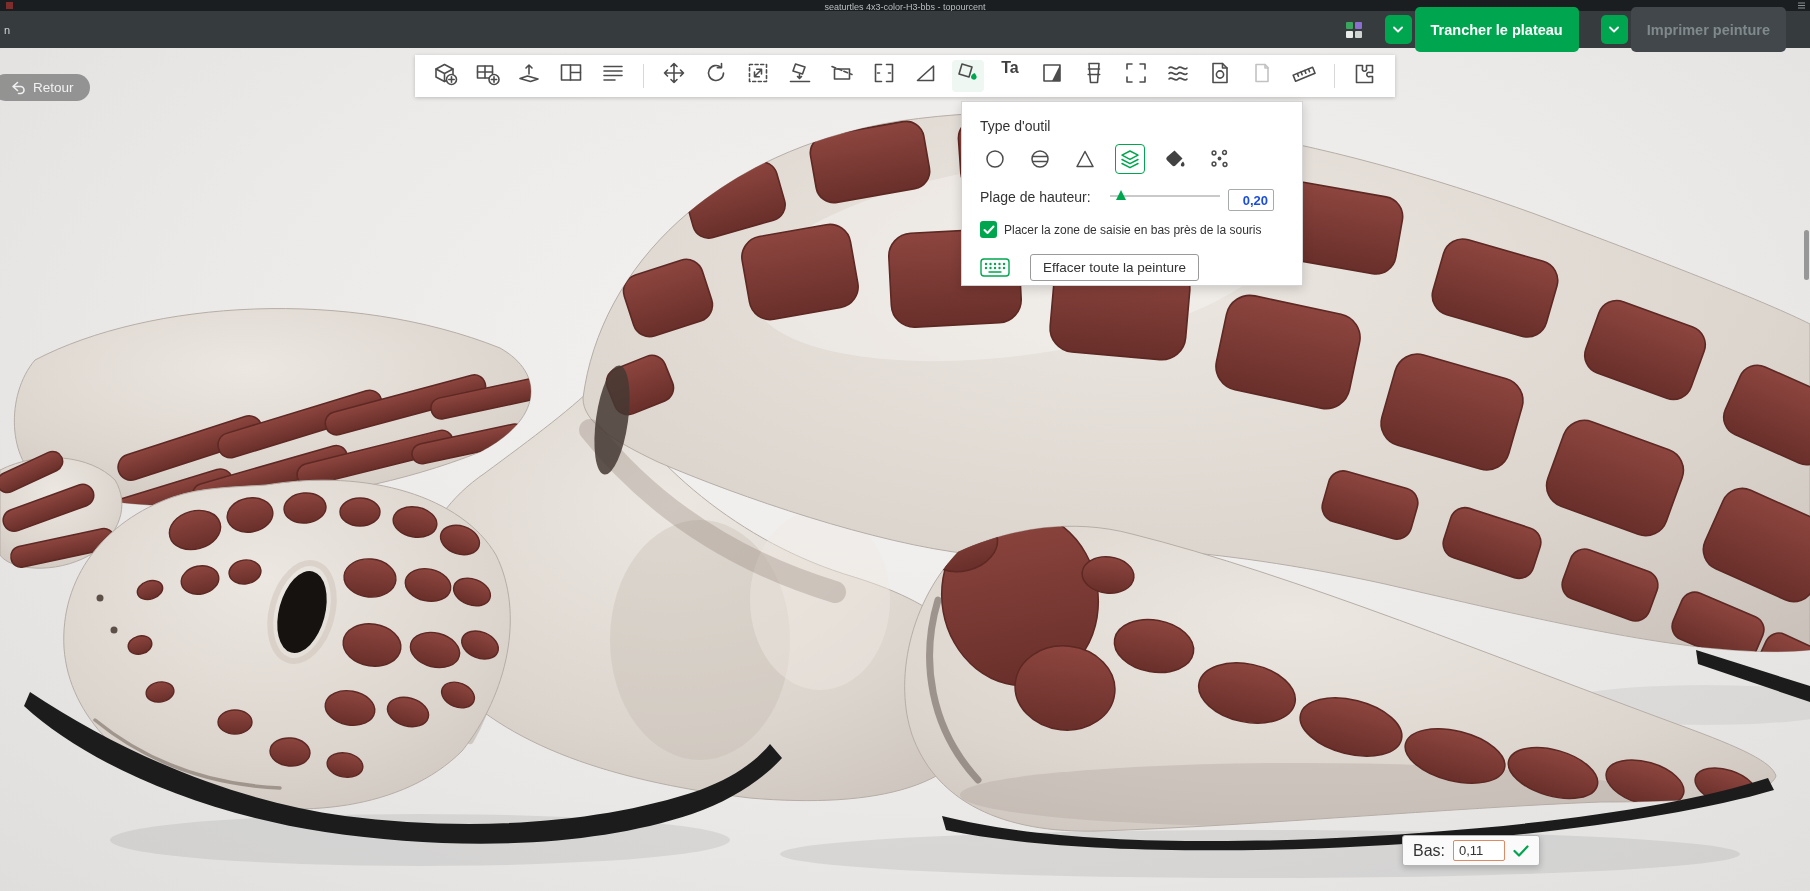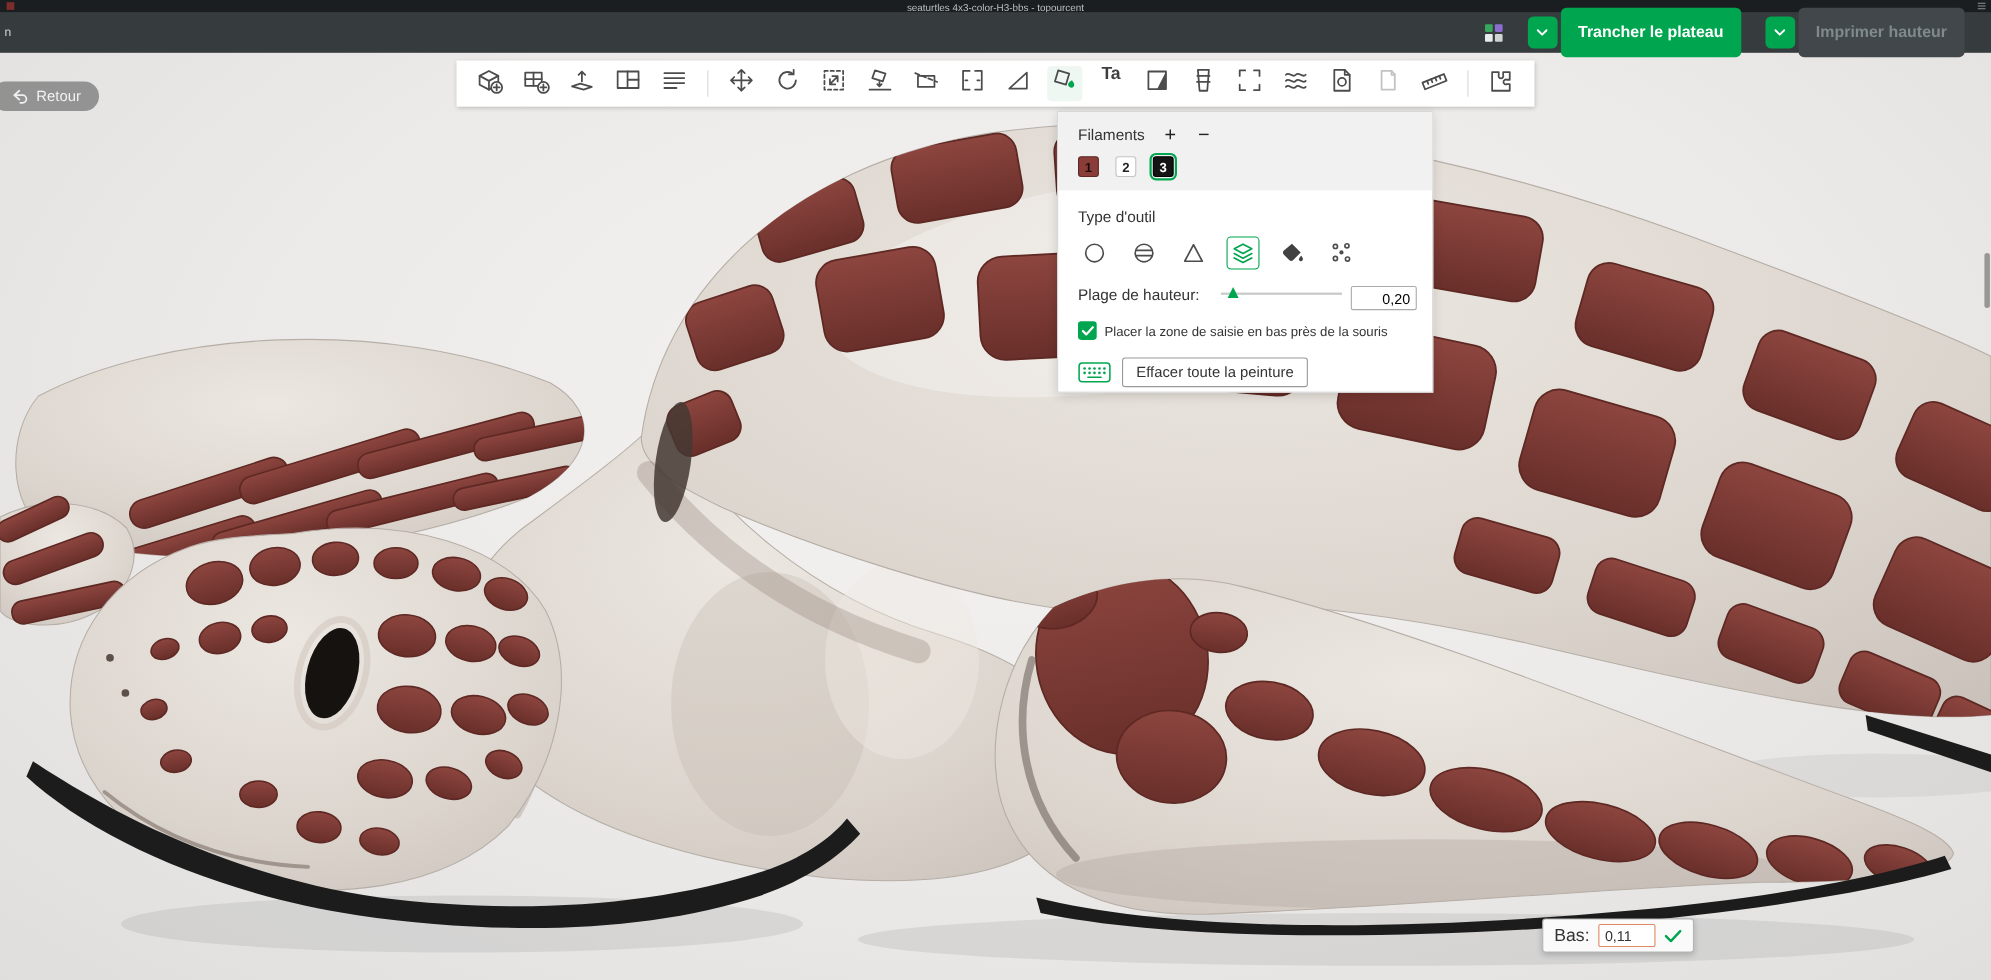--- a/index.html
+++ b/index.html
@@ -67,27 +67,27 @@
   .ptool.selected{border-color:#00a64f;}
   .pi{display:block;}
   .pi *{fill:none;stroke:#4c4c4c;stroke-width:1.5;stroke-linecap:round;stroke-linejoin:round;}
   .ctrl-row{display:flex;align-items:flex-start;margin:0 0;}
   .ctrl-label{width:120px;font-size:14px;flex:none;}
   .slider{position:relative;width:110px;height:14px;margin-left:10px;cursor:pointer;flex:none;}
   .slider .track{position:absolute;left:0;right:0;top:6px;height:2px;background:#c9c9c9;}
   .slider .thumb{position:absolute;top:1px;width:0;height:0;border-left:5px solid transparent;
     border-right:5px solid transparent;border-bottom:10px solid #00a64f;}
   .hr-thumb{left:6px;} .sv-thumb{left:2px;}
-  .val-box{width:60px;height:22px;margin-left:8px;border:1px solid #a8aca8;border-radius:2px;font-size:13px;
-    text-align:right;padding:0 5px;color:#000000;background:#fff;font-family:inherit;box-sizing:border-box;}
+  .val-box{width:46px;height:22px;margin-left:8px;border:1px solid #a8aca8;border-radius:2px;font-size:13px;
+    text-align:right;padding:0 5px;color:#1d4ed8;background:#fff;font-family:inherit;box-sizing:border-box;font-weight:bold;}
   .chk-row{display:flex;align-items:center;gap:7px;margin:10px 0 16px;}
   .chk{width:17px;height:17px;background:#00a64f;border-radius:3px;display:flex;align-items:center;
     justify-content:center;cursor:pointer;flex:none;}
   .chk-label{font-size:12px;white-space:nowrap;}
-  .panel-foot{display:flex;align-items:center;gap:10px;}
+  .panel-foot{display:flex;align-items:center;gap:20px;}
   .kbd-btn{border:none;background:none;padding:0;cursor:pointer;display:flex;}
   .clear-btn{border:1px solid #9a9a9a;background:#fff;border-radius:3px;height:27px;padding:0 12px;
     font-size:13.5px;color:#333;cursor:pointer;font-family:inherit;}
 
   
   .gap-popup{position:absolute;left:1402px;top:835px;background:#fafafa;border:1px solid #b5b5b5;
     border-radius:3px;box-shadow:0 2px 6px rgba(0,0,0,.2);display:flex;align-items:center;gap:8px;
     padding:4px 10px;z-index:27;}
   .gap-label{font-size:16px;color:#333;}
   .gap-input{width:52px;height:21px;border:1px solid #de8a64;border-radius:2px;font-size:13px;
@@ -124,21 +124,21 @@
           </svg>
       </button>
       <button class="main-btn">Trancher le plateau</button>
     </div>
     <div class="btn-group">
       <button class="chev-btn">
         <svg width="10" height="7" viewBox="0 0 10 7">
             <polyline points="1,1.5 5,5.5 9,1.5" fill="none" stroke="#fff" stroke-width="1.8" stroke-linecap="round" stroke-linejoin="round"></polyline>
           </svg>
       </button>
-      <button class="main-btn disabled">Imprimer hauteur</button>
+      <button class="main-btn disabled">Imprimer peinture</button>
     </div>
   </div>
 </div>
 
 <div class="viewport">
   <svg class="model" viewBox="0 48 1810 843" preserveAspectRatio="none">
     <defs>
       <radialGradient id="cg" cx="45%" cy="30%" r="90%">
         <stop offset="0" stop-color="#ece7e1"></stop>
           <stop offset="0.6" stop-color="#dcd5ce"></stop>
@@ -416,32 +416,20 @@
   </button>
   <div class="tool-sep"></div>
   <button class="tool-btn">
     <svg class="ti" width="26" height="26" viewBox="0 0 26 26">
         <path d="M4.5 5.5h6v2.6a2.2 2.2 0 1 0 4 0V5.5h6v7h-2.6a2.2 2.2 0 1 0 0 4h2.6v6h-16z"></path>
       </svg>
   </button>
 </div>
 
 <div class="paint-panel">
-  <div class="panel-head">
-    <div class="f-row">
-      <span class="f-label">Filaments</span>
-      <button class="pm-btn">+</button>
-      <button class="pm-btn">−</button>
-    </div>
-    <div class="swatches">
-      <span class="swatch s1">1</span>
-      <span class="swatch s2">2</span>
-      <span class="swatch s3">3</span>
-    </div>
-  </div>
   <div class="panel-body">
     <div class="tool-type-label">Type d'outil</div>
     <div class="ptools">
       <span class="ptool">
         <svg class="pi" width="22" height="22" viewBox="0 0 22 22">
             <circle cx="11" cy="11" r="8"></circle>
           </svg>
       </span>
       <span class="ptool">
         <svg class="pi" width="22" height="22" viewBox="0 0 22 22">

